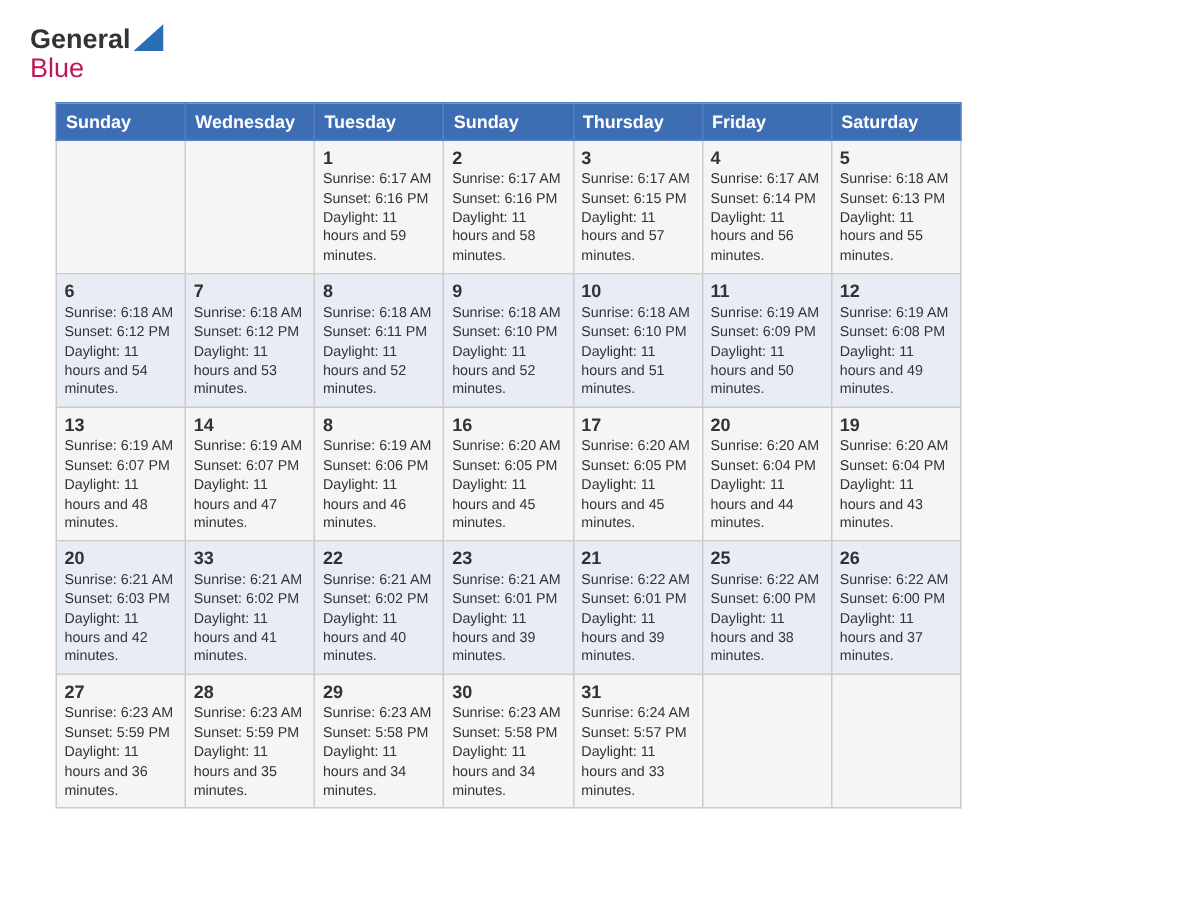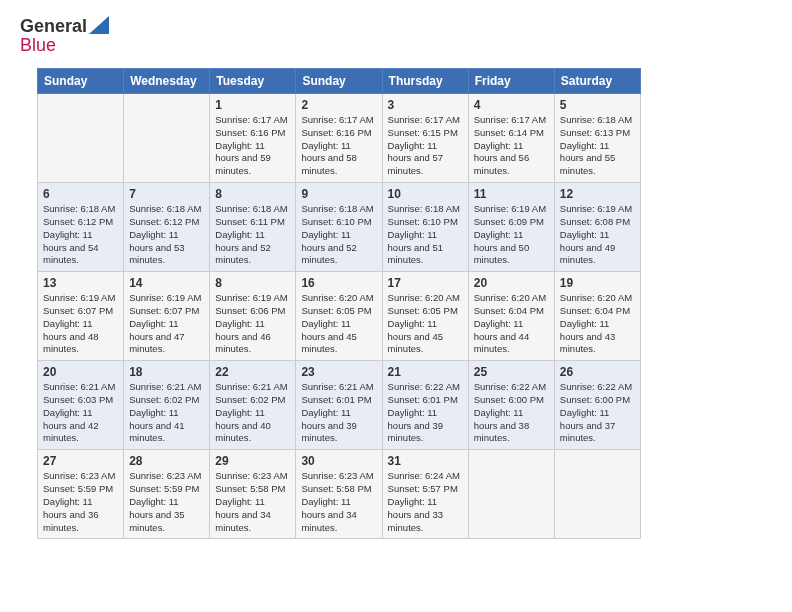--- a/index.html
+++ b/index.html
@@ -207,21 +207,21 @@
             <span class="day-number">19</span>
             <div class="day-info">Sunrise: 6:20 AM<br>Sunset: 6:04 PM<br>Daylight: 11 hours and 43 minutes.</div>
           </td>
         </tr>
         <tr>
           <td>
             <span class="day-number">20</span>
             <div class="day-info">Sunrise: 6:21 AM<br>Sunset: 6:03 PM<br>Daylight: 11 hours and 42 minutes.</div>
           </td>
           <td>
-            <span class="day-number">18</span>
+            <span class="day-number">33</span>
             <div class="day-info">Sunrise: 6:21 AM<br>Sunset: 6:02 PM<br>Daylight: 11 hours and 41 minutes.</div>
           </td>
           <td>
             <span class="day-number">22</span>
             <div class="day-info">Sunrise: 6:21 AM<br>Sunset: 6:02 PM<br>Daylight: 11 hours and 40 minutes.</div>
           </td>
           <td>
             <span class="day-number">23</span>
             <div class="day-info">Sunrise: 6:21 AM<br>Sunset: 6:01 PM<br>Daylight: 11 hours and 39 minutes.</div>
           </td>

